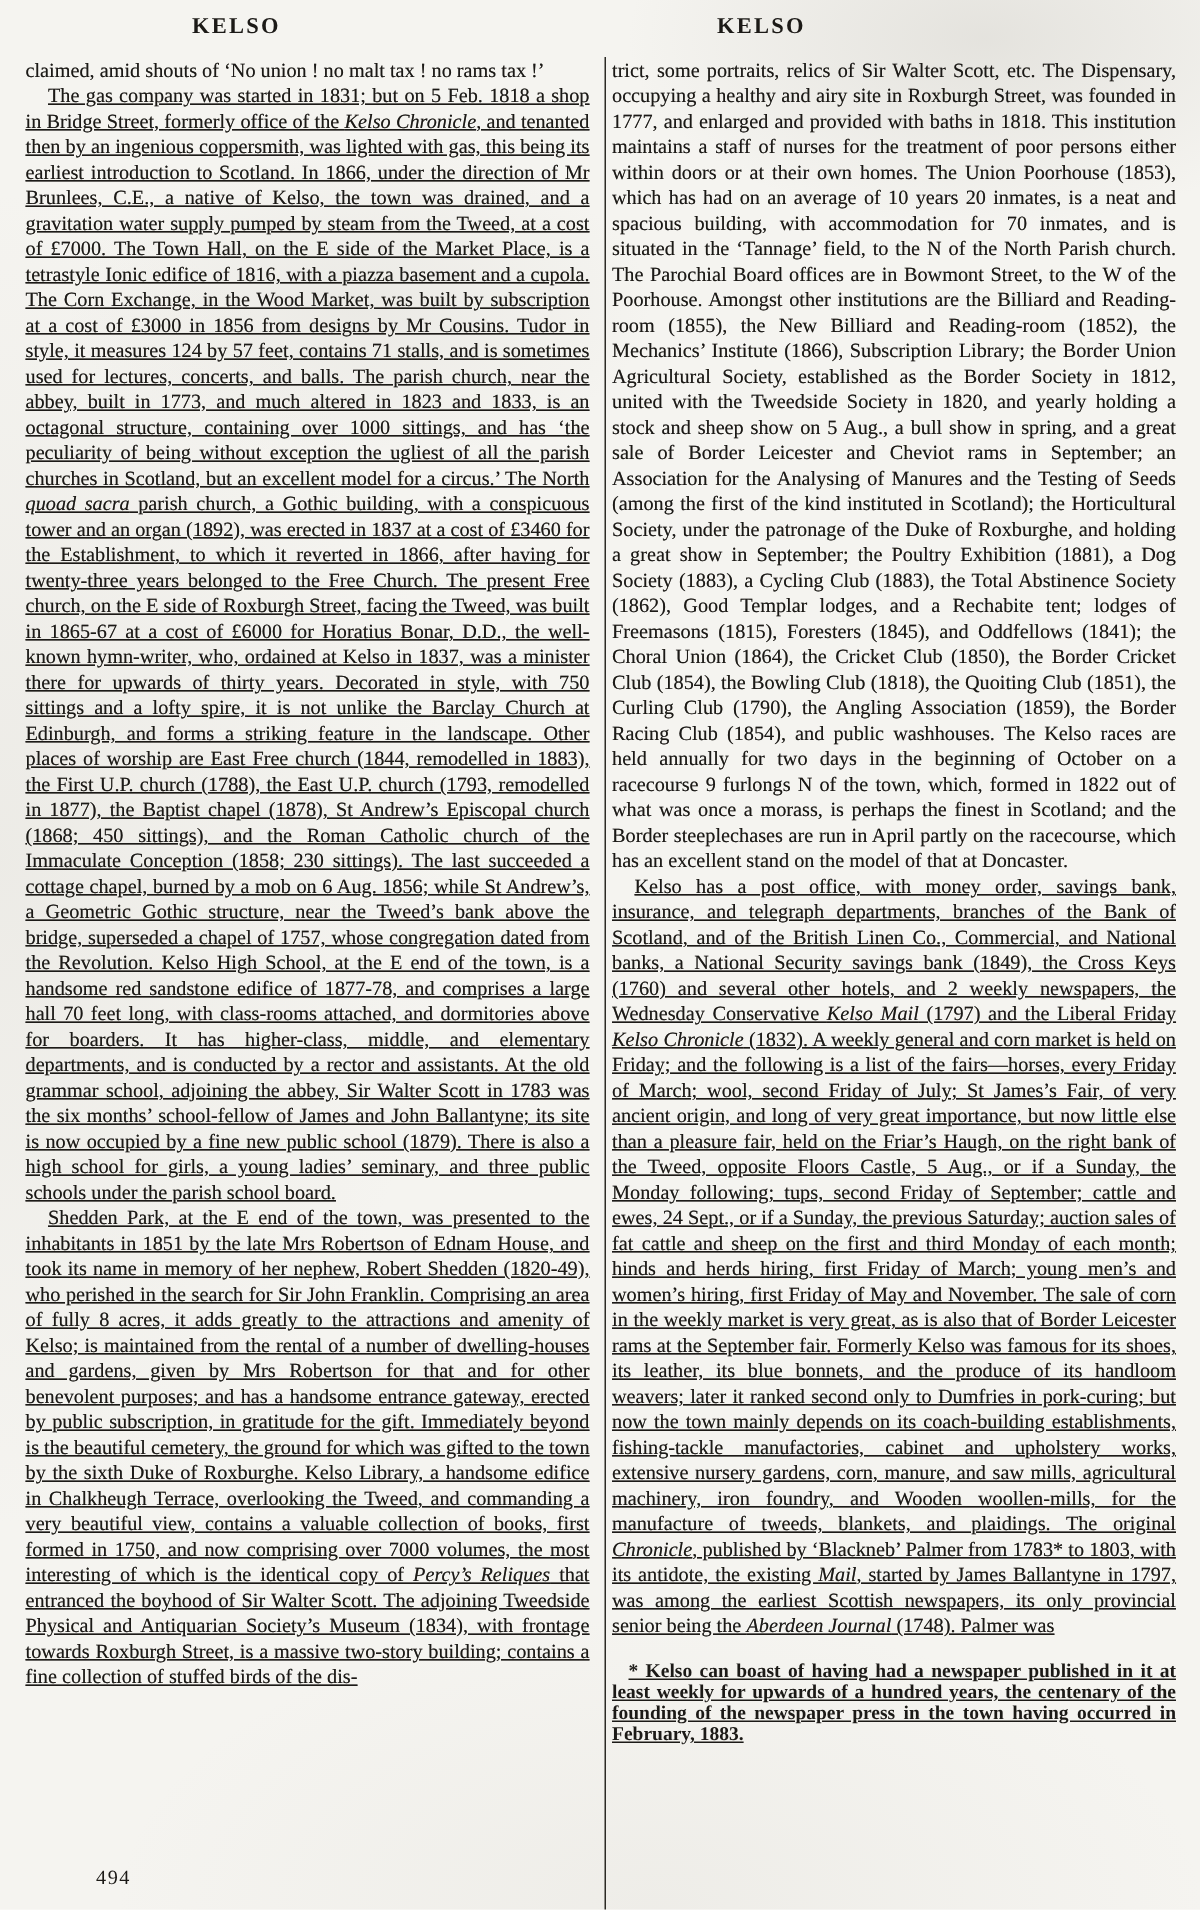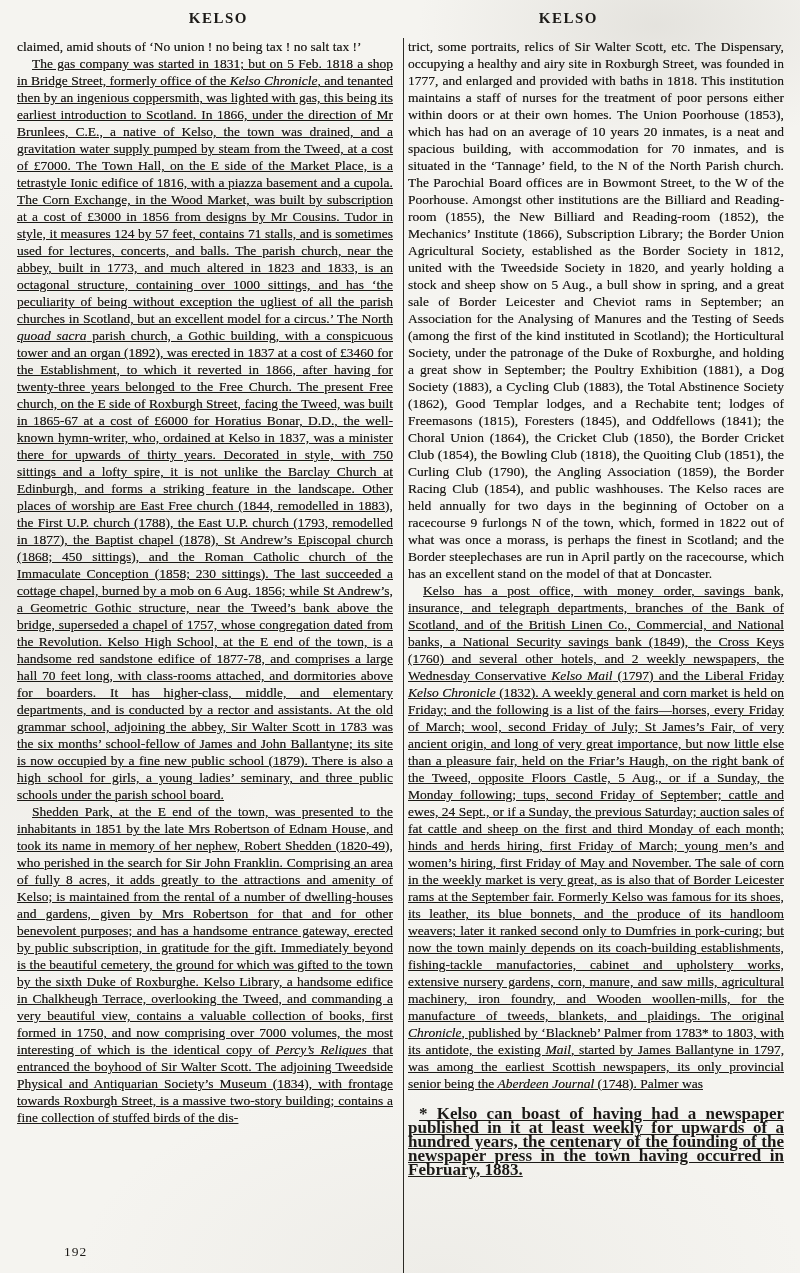--- a/index.html
+++ b/index.html
@@ -23,21 +23,21 @@
       radial-gradient(ellipse 420px 620px at 0% 45%, rgba(198,195,186,0.18), transparent 72%),
       radial-gradient(ellipse 520px 280px at 55% 100%, rgba(202,199,190,0.16), transparent 70%),
       radial-gradient(ellipse 260px 140px at 30% 16%, rgba(190,187,179,0.18), transparent 75%);
   }
   .running-head {
     position: absolute;
     top: 10px;
     font-size: 15px;
     font-weight: bold;
     letter-spacing: 1.5px;
-    text-align: right;
+    text-align: left;
     width: 120px;
   }
   .running-head.left  { left: 128px; }
   .running-head.right { left: 478px; }
   .divider {
     position: absolute;
     left: 403px;
     top: 38px;
     width: 1px;
     height: 1235px;
@@ -54,21 +54,21 @@
   .col-left  { left: 17px;  width: 376px; }
   .col-right { left: 408px; width: 376px; }
   p.para {
     margin: 0;
     text-align: justify;
   }
   p.para.indent { text-indent: 15px; text-decoration: underline; }
   .em { font-style: italic; }
   .footnote {
     margin-top: 15px;
-    font-size: 17px;
+    font-size: 13px;
     line-height: 14px;
     font-weight: bold;
     text-shadow: none;
   }
   .footnote p.para.indent { text-indent: 11px; }
   .page-number {
     position: absolute;
     left: 64px;
     top: 1244px;
     font-size: 13.5px;
@@ -78,29 +78,29 @@
 </head>
 <body>
 
 <div class="page">
   <span class="running-head left">KELSO</span>
   <span class="running-head right">KELSO</span>
 
   <div class="divider"></div>
 
   <div class="col col-left">
-      <p class="para"><span>claimed, amid shouts of ‘No union ! no being tax ! no salt tax !’</span></p>
+      <p class="para"><span>claimed, amid shouts of ‘No union ! no malt tax ! no rams tax !’</span></p>
       <p class="para indent"><span>The gas company was started in 1831; but on 5 Feb. 1818 a shop in Bridge Street, formerly office of the </span><span class="em">Kelso Chronicle</span><span>, and tenanted then by an ingenious coppersmith, was lighted with gas, this being its earliest introduction to Scotland.  In 1866, under the direction of Mr Brunlees, C.E., a native of Kelso, the town was drained, and a gravitation water supply pumped by steam from the Tweed, at a cost of £7000.  The Town Hall, on the E side of the Market Place, is a tetrastyle Ionic edifice of 1816, with a piazza basement and a cupola. The Corn Exchange, in the Wood Market, was built by subscription at a cost of £3000 in 1856 from designs by Mr Cousins.  Tudor in style, it measures 124 by 57 feet, contains 71 stalls, and is sometimes used for lectures, concerts, and balls.  The parish church, near the abbey, built in 1773, and much altered in 1823 and 1833, is an octagonal structure, containing over 1000 sittings, and has ‘the peculiarity of being without exception the ugliest of all the parish churches in Scotland, but an excellent model for a circus.’  The North </span><span class="em">quoad sacra</span><span> parish church, a Gothic building, with a conspicuous tower and an organ (1892), was erected in 1837 at a cost of £3460 for the Establishment, to which it reverted in 1866, after having for twenty-three years belonged to the Free Church.  The present Free church, on the E side of Roxburgh Street, facing the Tweed, was built in 1865-67 at a cost of £6000 for Horatius Bonar, D.D., the well-known hymn-writer, who, ordained at Kelso in 1837, was a minister there for upwards of thirty years. Decorated in style, with 750 sittings and a lofty spire, it is not unlike the Barclay Church at Edinburgh, and forms a striking feature in the landscape.  Other places of worship are East Free church (1844, remodelled in 1883), the First U.P. church (1788), the East U.P. church (1793, remodelled in 1877), the Baptist chapel (1878), St Andrew’s Episcopal church (1868; 450 sittings), and the Roman Catholic church of the Immaculate Conception (1858; 230 sittings).  The last succeeded a cottage chapel, burned by a mob on 6 Aug. 1856; while St Andrew’s, a Geometric Gothic structure, near the Tweed’s bank above the bridge, superseded a chapel of 1757, whose congregation dated from the Revolution.  Kelso High School, at the E end of the town, is a handsome red sandstone edifice of 1877-78, and comprises a large hall 70 feet long, with class-rooms attached, and dormitories above for boarders.  It has higher-class, middle, and elementary departments, and is conducted by a rector and assistants.  At the old grammar school, adjoining the abbey, Sir Walter Scott in 1783 was the six months’ school-fellow of James and John Ballantyne; its site is now occupied by a fine new public school (1879).  There is also a high school for girls, a young ladies’ seminary, and three public schools under the parish school board.</span></p>
       <p class="para indent"><span>Shedden Park, at the E end of the town, was presented to the inhabitants in 1851 by the late Mrs Robertson of Ednam House, and took its name in memory of her nephew, Robert Shedden (1820-49), who perished in the search for Sir John Franklin.  Comprising an area of fully 8 acres, it adds greatly to the attractions and amenity of Kelso; is maintained from the rental of a number of dwelling-houses and gardens, given by Mrs Robertson for that and for other benevolent purposes; and has a handsome entrance gateway, erected by public subscription, in gratitude for the gift.  Immediately beyond is the beautiful cemetery, the ground for which was gifted to the town by the sixth Duke of Roxburghe. Kelso Library, a handsome edifice in Chalkheugh Terrace, overlooking the Tweed, and commanding a very beautiful view, contains a valuable collection of books, first formed in 1750, and now comprising over 7000 volumes, the most interesting of which is the identical copy of </span><span class="em">Percy’s Reliques</span><span> that entranced the boyhood of Sir Walter Scott.  The adjoining Tweedside Physical and Antiquarian Society’s Museum (1834), with frontage towards Roxburgh Street, is a massive two-story building; contains a fine collection of stuffed birds of the dis-</span></p>
     </div>
 
   <div class="col col-right">
     <div>
         <p class="para"><span>trict, some portraits, relics of Sir Walter Scott, etc. The Dispensary, occupying a healthy and airy site in Roxburgh Street, was founded in 1777, and enlarged and provided with baths in 1818.  This institution maintains a staff of nurses for the treatment of poor persons either within doors or at their own homes.  The Union Poorhouse (1853), which has had on an average of 10 years 20 inmates, is a neat and spacious building, with accommodation for 70 inmates, and is situated in the ‘Tannage’ field, to the N of the North Parish church. The Parochial Board offices are in Bowmont Street, to the W of the Poorhouse.  Amongst other institutions are the Billiard and Reading-room (1855), the New Billiard and Reading-room (1852), the Mechanics’ Institute (1866), Subscription Library; the Border Union Agricultural Society, established as the Border Society in 1812, united with the Tweedside Society in 1820, and yearly holding a stock and sheep show on 5 Aug., a bull show in spring, and a great sale of Border Leicester and Cheviot rams in September; an Association for the Analysing of Manures and the Testing of Seeds (among the first of the kind instituted in Scotland); the Horticultural Society, under the patronage of the Duke of Roxburghe, and holding a great show in September; the Poultry Exhibition (1881), a Dog Society (1883), a Cycling Club (1883), the Total Abstinence Society (1862), Good Templar lodges, and a Rechabite tent; lodges of Freemasons (1815), Foresters (1845), and Oddfellows (1841); the Choral Union (1864), the Cricket Club (1850), the Border Cricket Club (1854), the Bowling Club (1818), the Quoiting Club (1851), the Curling Club (1790), the Angling Association (1859), the Border Racing Club (1854), and public washhouses.  The Kelso races are held annually for two days in the beginning of October on a racecourse 9 furlongs N of the town, which, formed in 1822 out of what was once a morass, is perhaps the finest in Scotland; and the Border steeplechases are run in April partly on the racecourse, which has an excellent stand on the model of that at Doncaster.</span></p>
         <p class="para indent"><span>Kelso has a post office, with money order, savings bank, insurance, and telegraph departments, branches of the Bank of Scotland, and of the British Linen Co., Commercial, and National banks, a National Security savings bank (1849), the Cross Keys (1760) and several other hotels, and 2 weekly newspapers, the Wednesday Conservative </span><span class="em">Kelso Mail</span><span> (1797) and the Liberal Friday </span><span class="em">Kelso Chronicle</span><span> (1832).  A weekly general and corn market is held on Friday; and the following is a list of the fairs—horses, every Friday of March; wool, second Friday of July; St James’s Fair, of very ancient origin, and long of very great importance, but now little else than a pleasure fair, held on the Friar’s Haugh, on the right bank of the Tweed, opposite Floors Castle, 5 Aug., or if a Sunday, the Monday following; tups, second Friday of September; cattle and ewes, 24 Sept., or if a Sunday, the previous Saturday; auction sales of fat cattle and sheep on the first and third Monday of each month; hinds and herds hiring, first Friday of March; young men’s and women’s hiring, first Friday of May and November.  The sale of corn in the weekly market is very great, as is also that of Border Leicester rams at the September fair.  Formerly Kelso was famous for its shoes, its leather, its blue bonnets, and the produce of its handloom weavers; later it ranked second only to Dumfries in pork-curing; but now the town mainly depends on its coach-building establishments, fishing-tackle manufactories, cabinet and upholstery works, extensive nursery gardens, corn, manure, and saw mills, agricultural machinery, iron foundry, and Wooden woollen-mills, for the manufacture of tweeds, blankets, and plaidings. The original </span><span class="em">Chronicle</span><span>, published by ‘Blackneb’ Palmer from 1783* to 1803, with its antidote, the existing </span><span class="em">Mail</span><span>, started by James Ballantyne in 1797, was among the earliest Scottish newspapers, its only provincial senior being the </span><span class="em">Aberdeen Journal</span><span> (1748).  Palmer was</span></p>
       </div>
     <div class="footnote">
         <p class="para indent"><span>* Kelso can boast of having had a newspaper published in it at least weekly for upwards of a hundred years, the centenary of the founding of the newspaper press in the town having occurred in February, 1883.</span></p>
       </div>
   </div>
 
-  <span class="page-number">192</span>
+  <span class="page-number">494</span>
 </div>
 
 </body></html>

